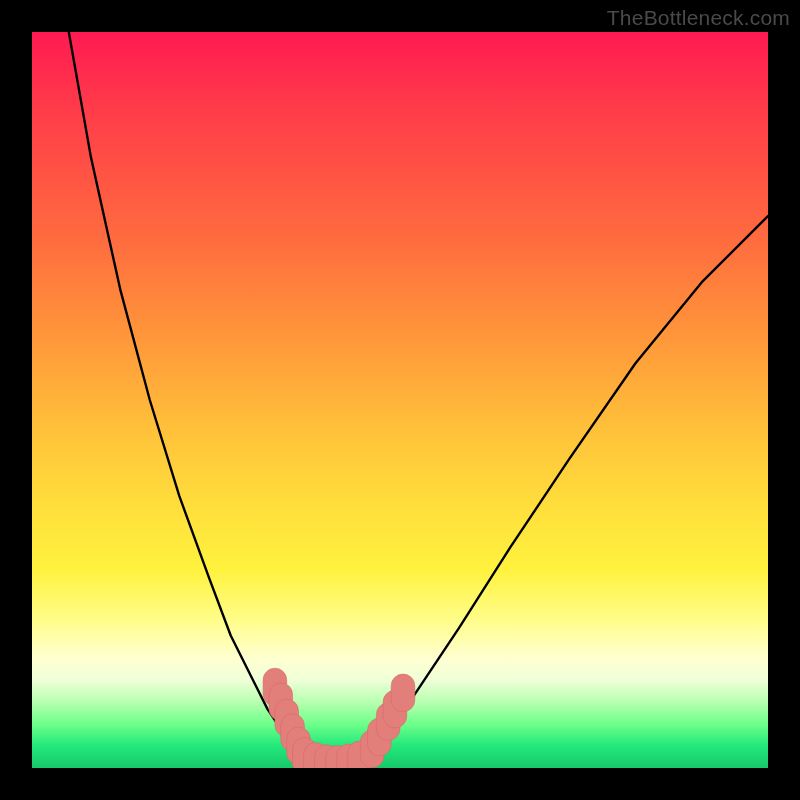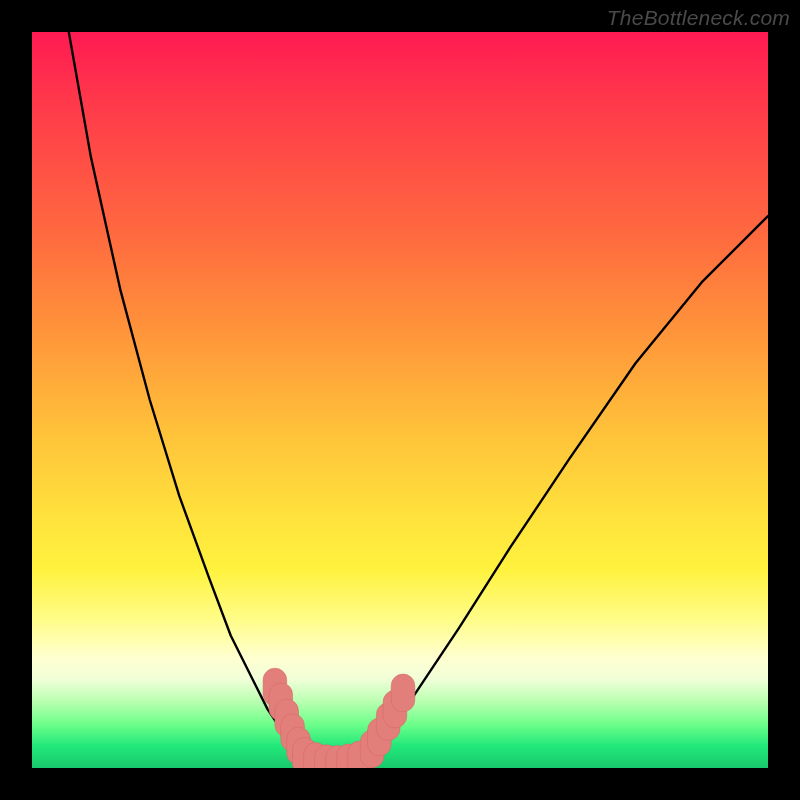--- a/index.html
+++ b/index.html
@@ -10,21 +10,20 @@
     overflow: hidden;
     background: #000;
     font-family: Arial, Helvetica, sans-serif;
   }
   .frame {
     position: absolute;
     top: 0; left: 0;
     width: 800px;
     height: 800px;
     background: #000;
-    font-style: italic;
   }
   .plot-area {
     position: absolute;
     top: 32px;
     left: 32px;
     width: 736px;
     height: 736px;
     overflow: hidden;
   }
   .gradient {

